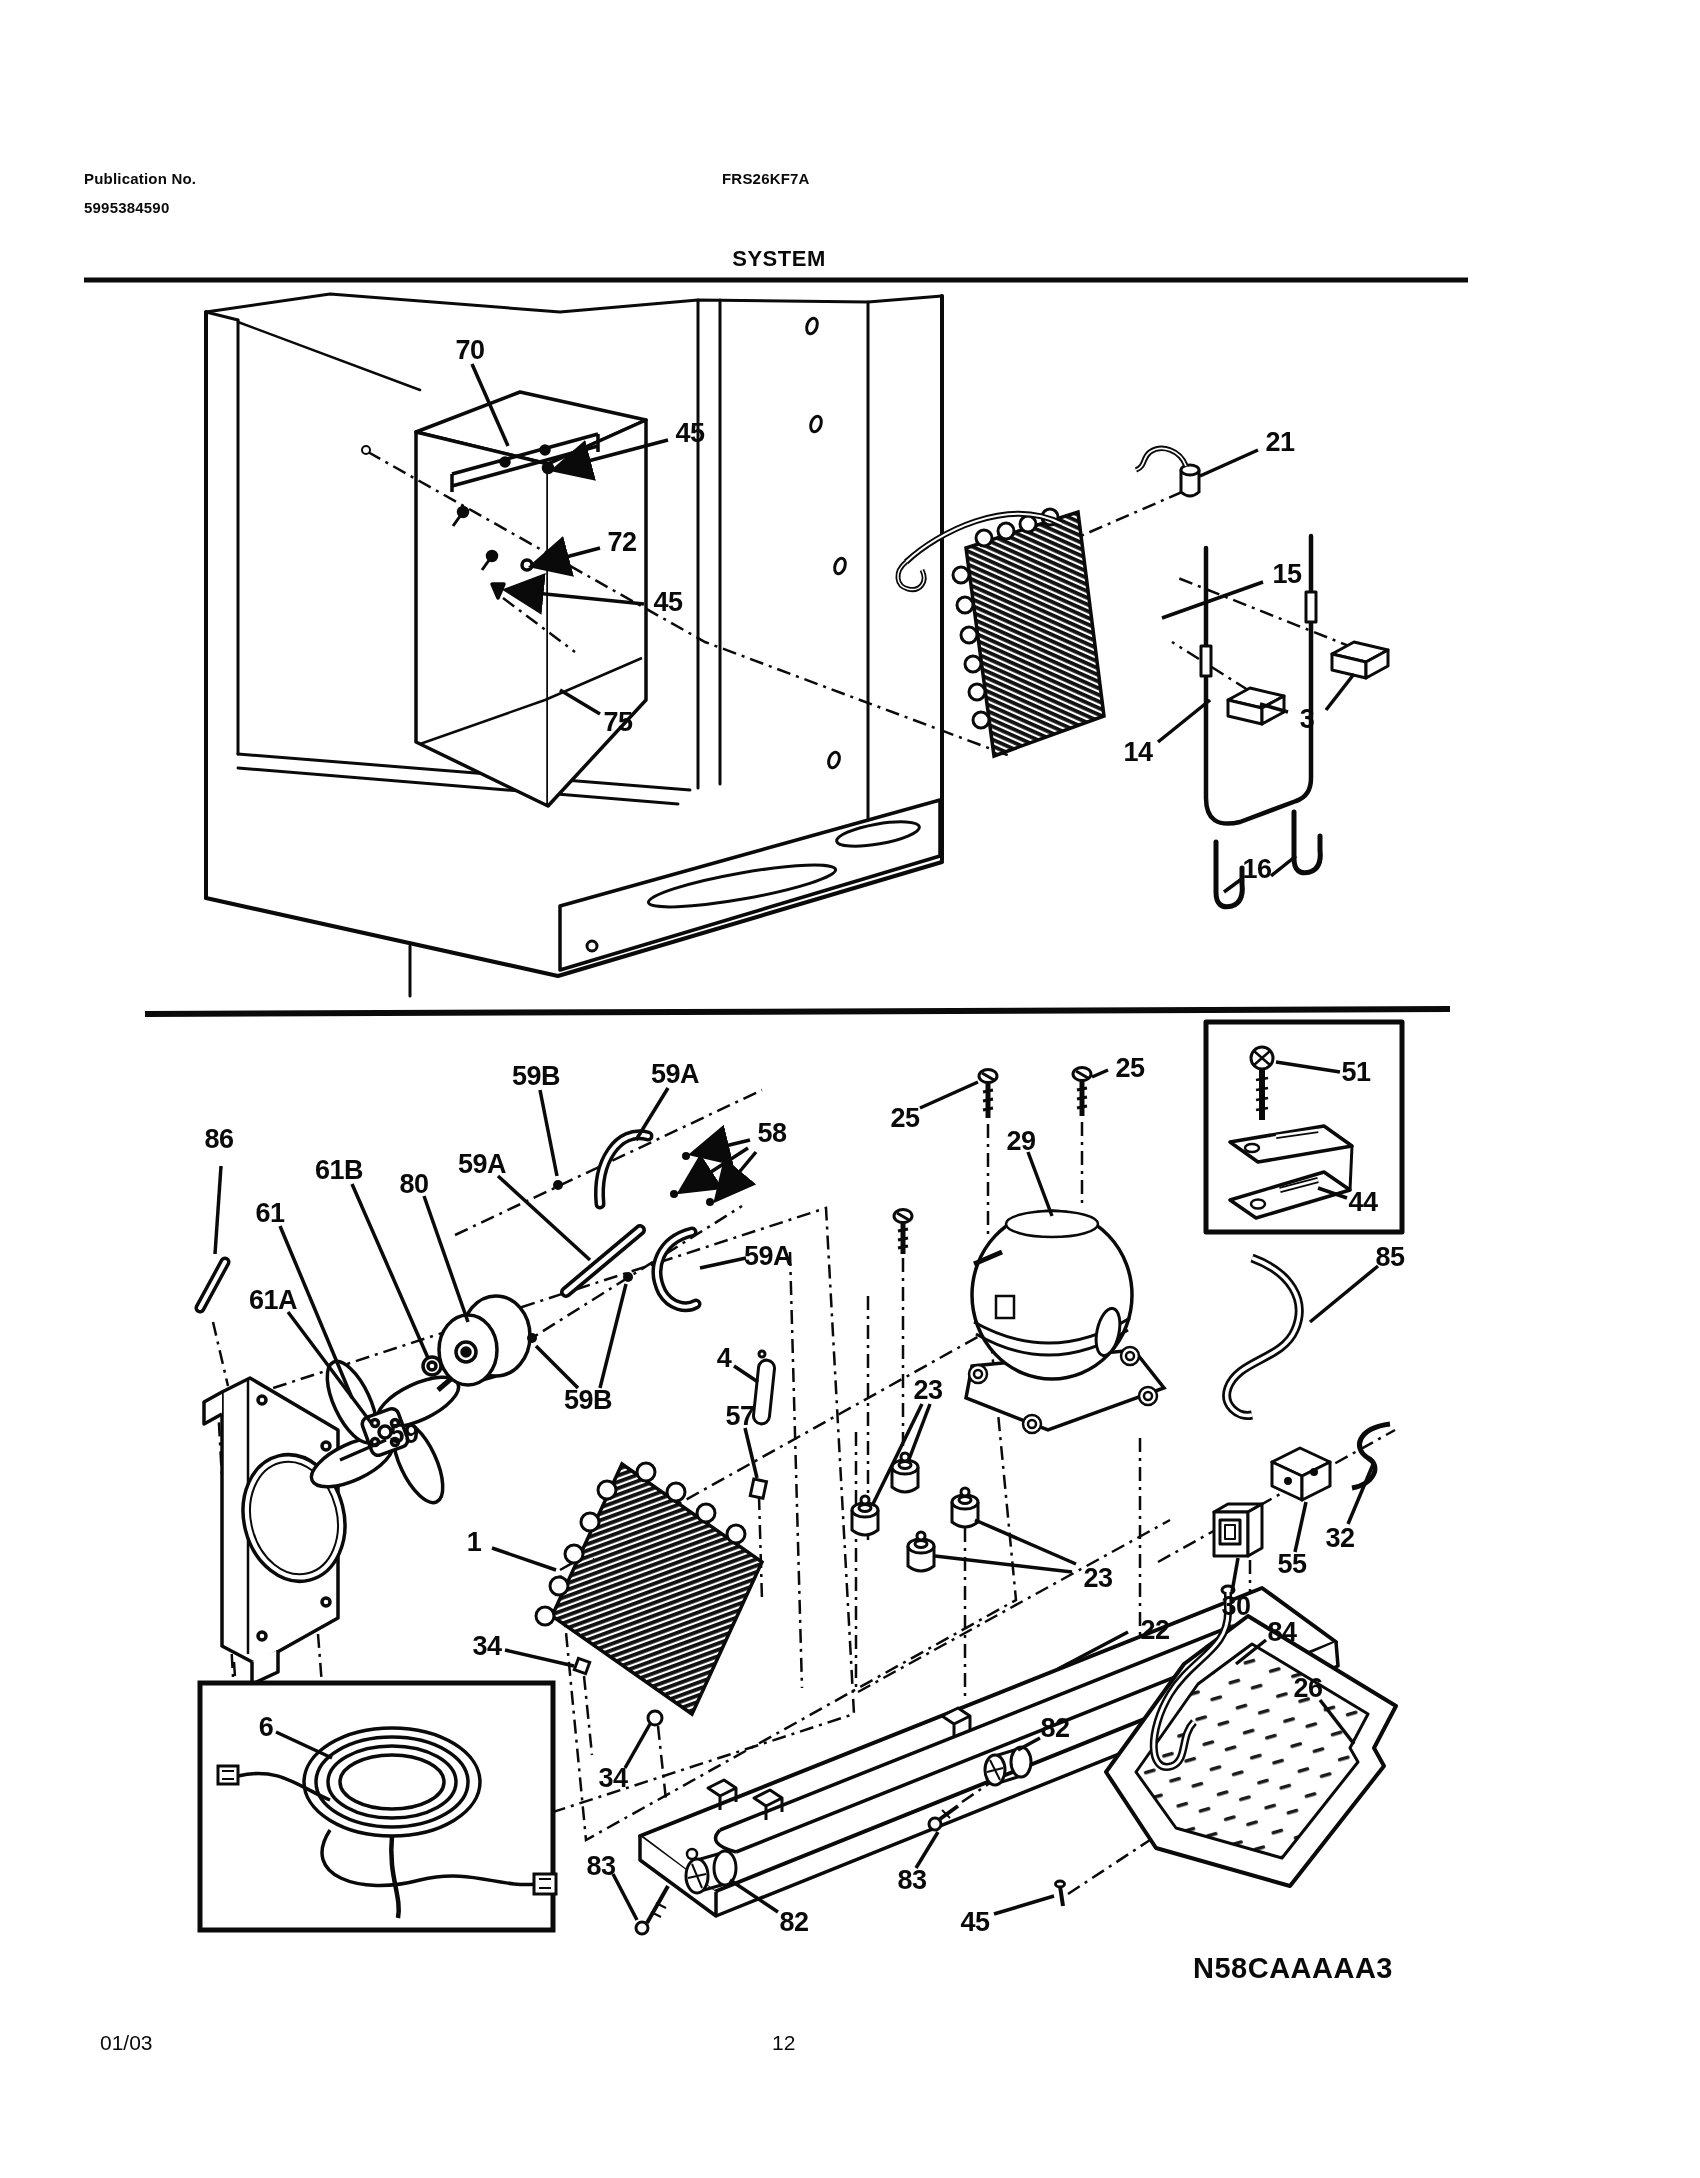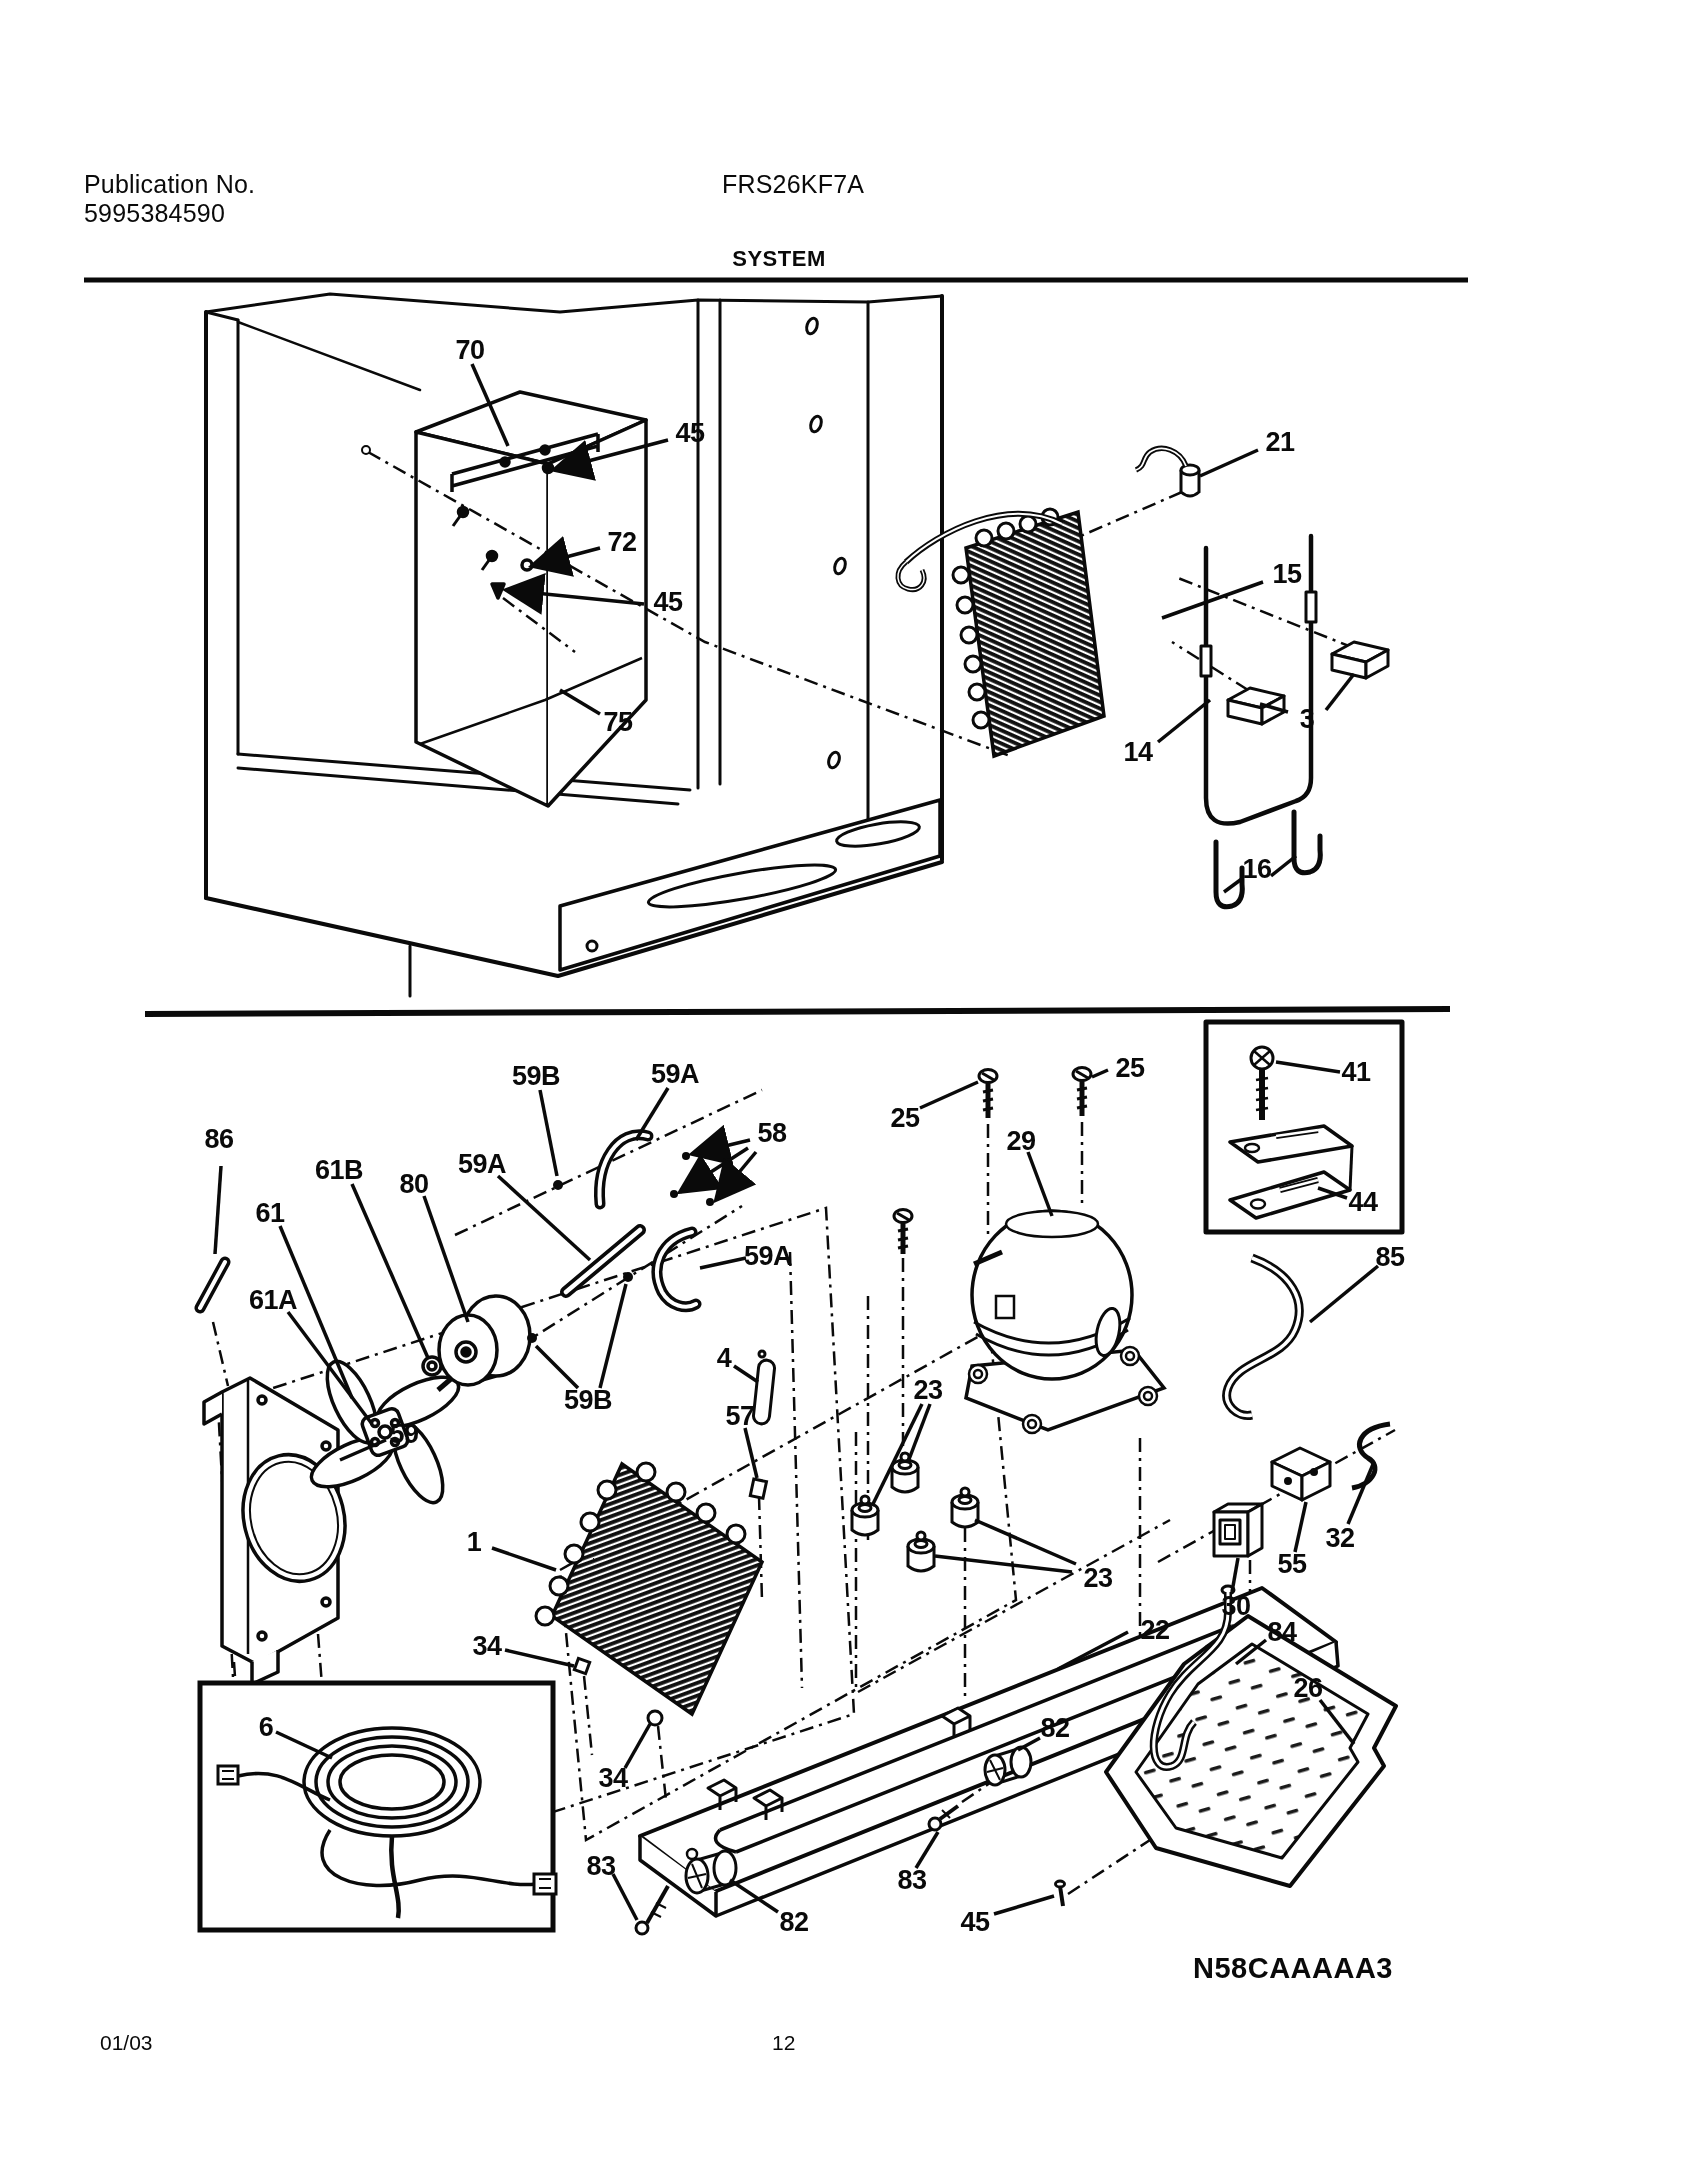--- a/index.html
+++ b/index.html
@@ -1,20 +1,20 @@
 <!DOCTYPE html>
 <html><head>
 <meta charset="utf-8">
 <style>
   html,body{margin:0;padding:0;background:#888;}
   .page{position:relative;width:1700px;height:2178px;background:#ffffff;overflow:hidden;
         font-family:"Liberation Sans",sans-serif;color:#0a0a0a;}
   .art{position:absolute;left:0;top:0;}
   .txt{position:absolute;white-space:nowrap;}
-  .hdr{font-size:25px;font-weight:400;letter-spacing:0.2px;}
+  .hdr{font-size:15px;font-weight:700;letter-spacing:0.2px;}
   .title{font-size:22px;font-weight:700;transform:translateX(-50%);letter-spacing:0.5px;}
   .foot{font-size:21px;font-weight:400;margin-top:8px;}
   .code{font-size:29px;font-weight:700;transform:translateX(-50%);letter-spacing:0.5px;}
   .co{position:absolute;transform:translate(-50%,-50%);font-size:27px;font-weight:700;
       letter-spacing:-0.5px;line-height:1;text-align:center;}
 </style>
 </head>
 <body>
 
 <div class="page">
@@ -529,21 +529,21 @@
 <div class="co" style="left:613px;top:1778px">34</div>
 <div class="co" style="left:266px;top:1727px">6</div>
 <div class="co" style="left:601px;top:1866px">83</div>
 <div class="co" style="left:794px;top:1922px">82</div>
 <div class="co" style="left:912px;top:1880px">83</div>
 <div class="co" style="left:1055px;top:1728px">82</div>
 <div class="co" style="left:975px;top:1922px">45</div>
 <div class="co" style="left:905px;top:1118px">25</div>
 <div class="co" style="left:1130px;top:1068px">25</div>
 <div class="co" style="left:1021px;top:1141px">29</div>
-<div class="co" style="left:1356px;top:1072px">41</div>
+<div class="co" style="left:1356px;top:1072px">51</div>
 <div class="co" style="left:1363px;top:1202px">44</div>
 <div class="co" style="left:1390px;top:1257px">85</div>
 <div class="co" style="left:928px;top:1390px">23</div>
 <div class="co" style="left:1098px;top:1578px">23</div>
 <div class="co" style="left:1340px;top:1538px">32</div>
 <div class="co" style="left:1292px;top:1564px">55</div>
 <div class="co" style="left:1236px;top:1606px">30</div>
 <div class="co" style="left:1155px;top:1630px">22</div>
 <div class="co" style="left:1282px;top:1632px">84</div>
 <div class="co" style="left:1308px;top:1688px">26</div>

